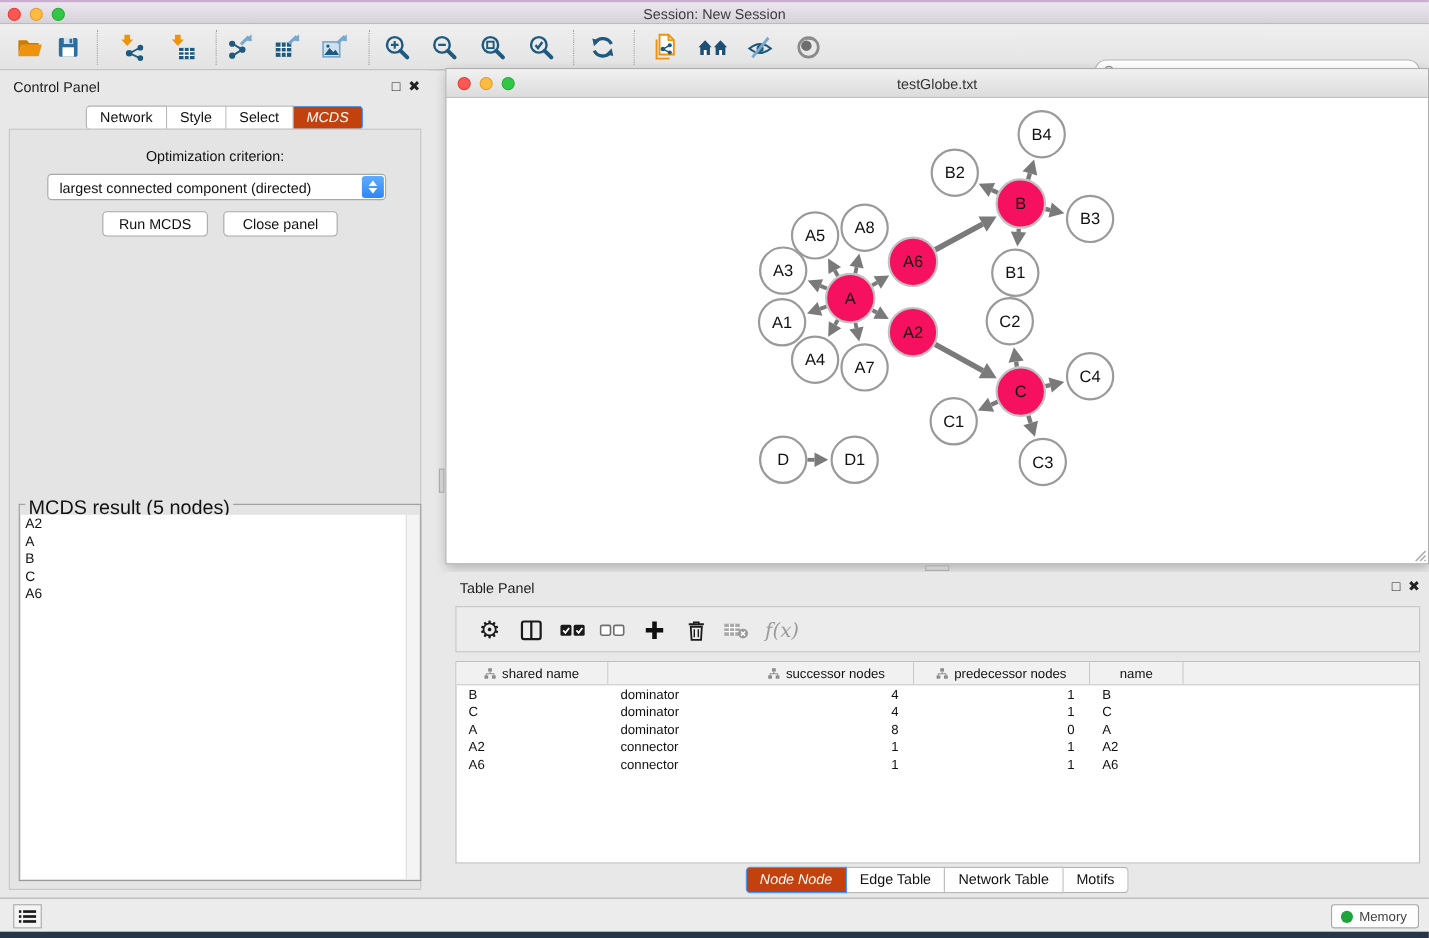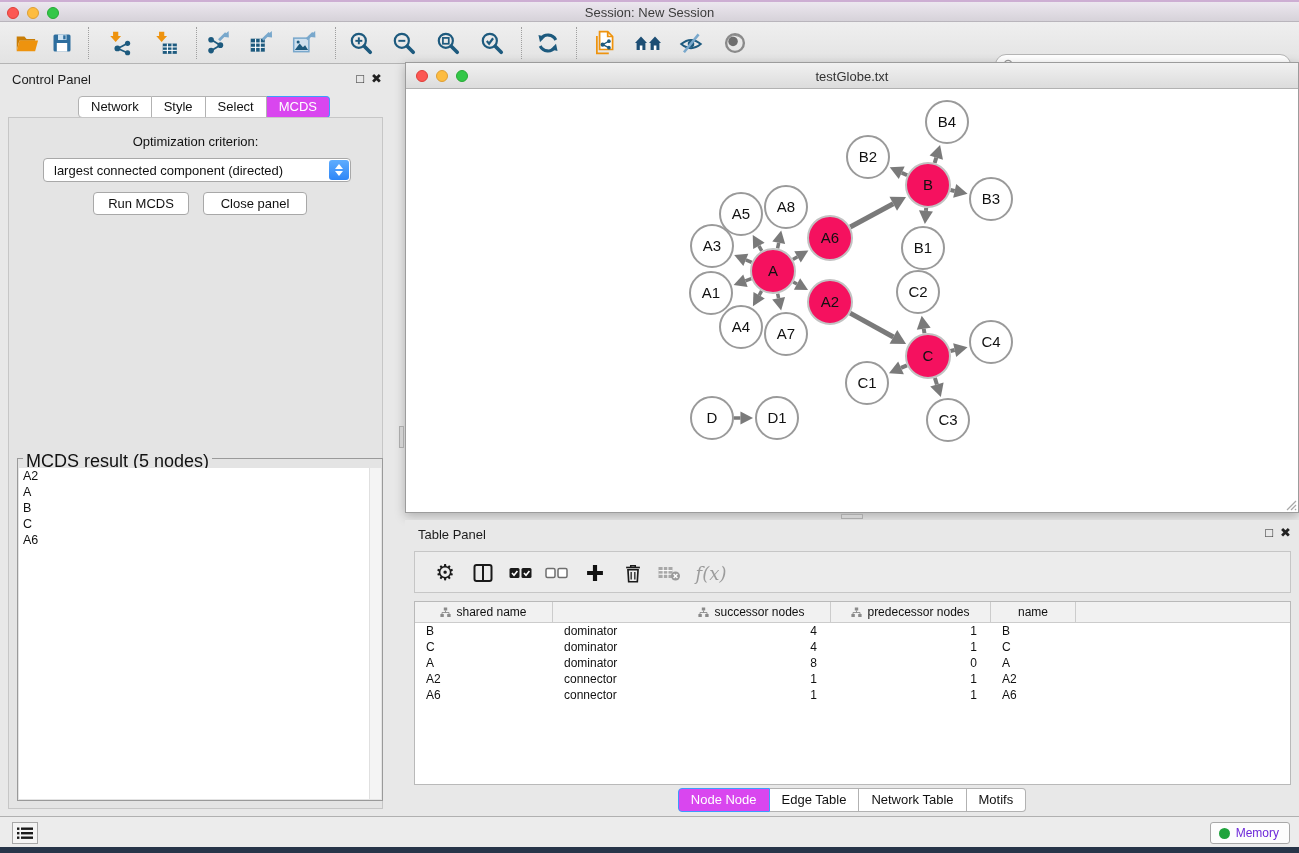--- a/index.html
+++ b/index.html
@@ -35,21 +35,21 @@
   .cp-header { position:absolute; left:0; top:0; width:390px; height:30px; }
   .cp-title { position:absolute; left:12px; top:8px; font-size:13px; color:#1c1c1c; }
   .panel-icons { position:absolute; right:8px; top:7px; font-size:13px; color:#222; display:flex; gap:7px; }
   .panel-icons span { cursor:default; }
 
   .seg-group { position:absolute; display:flex; }
   .seg { height:22px; line-height:20px; padding:0 12px; background:#fff;
     border:1px solid #b2b2b2; border-left:none; font-size:13px; color:#111; text-align:center; }
   .seg:first-child { border-left:1px solid #b2b2b2; border-radius:4px 0 0 4px; }
   .seg:last-child { border-radius:0 4px 4px 0; }
-  .seg.active { background:#d946ef; border-color:#3d9bfd; color:#fff; }
+  .seg.active { background:#c2410c; border-color:#3d9bfd; color:#fff;font-style:italic; }
 
   .cp-inner { position:absolute; left:8px; top:53px; width:375px; height:692px;
     background:#e4e4e4; border:1px solid #c6c6c6; }
   .opt-label { position:absolute; left:0; top:16px; width:100%; text-align:center; font-size:13px; color:#111; }
   .criterion { position:absolute; left:34px; top:40px; width:308px; height:24px; background:#fff;
     border:1px solid #a8a8a8; border-radius:4px; font-size:13px; color:#111; }
   .criterion .val { position:absolute; left:10px; top:4px; white-space:nowrap; }
   .stepper { position:absolute; right:1px; top:1px; width:20px; height:20px;
     background:linear-gradient(#5fadfe,#2e86f7); border-radius:3px; }
   .stepper:before, .stepper:after { content:""; position:absolute; left:6px; border-left:4px solid transparent; border-right:4px solid transparent; }
@@ -102,21 +102,21 @@
   .tp-tabs-wrap { position:absolute; left:0; top:268px; width:894px; display:flex; justify-content:center; }
   .tp-tabs-wrap .seg { height:24px; line-height:22px; }
 
   
   .statusbar { position:absolute; left:0; top:816px; width:1299px; height:31px;
     background:#ececec; border-top:1px solid #b0b0b0; }
   .list-btn { position:absolute; left:12px; top:5px; width:26px; height:22px; background:#f4f4f4;
     border:1px solid #a8a8a8; display:flex; align-items:center; justify-content:center; }
   .memory-btn { position:absolute; right:9px; top:5px; height:22px; padding:0 10px 0 8px;
     background:#fdfdfd; border:1px solid #a8a8a8; border-radius:3px; display:flex; align-items:center; gap:6px;
-    font-size:12px; color:#6d28d9; }
+    font-size:12px; color:#404040; }
   .mem-dot { width:11px; height:11px; border-radius:50%; background:#1fa33c; }
   .desktop-strip { position:absolute; left:0; top:847px; width:1299px; height:6px; background:#273549; }
 
   svg { display:block; }
 </style>
 </head>
 <body>
 
 <div id="app">
 

